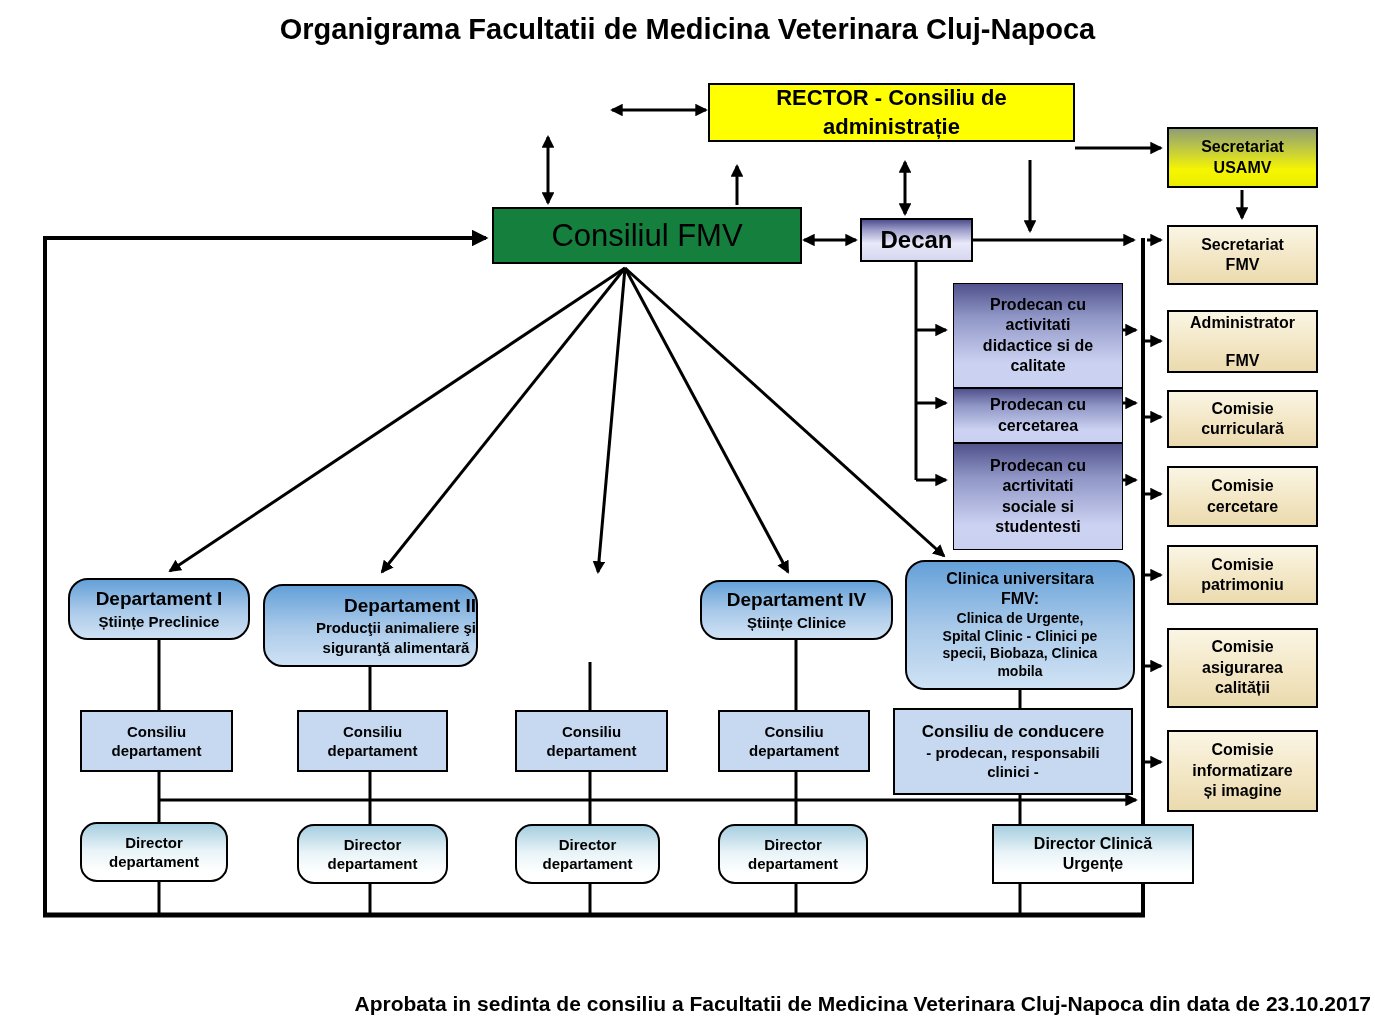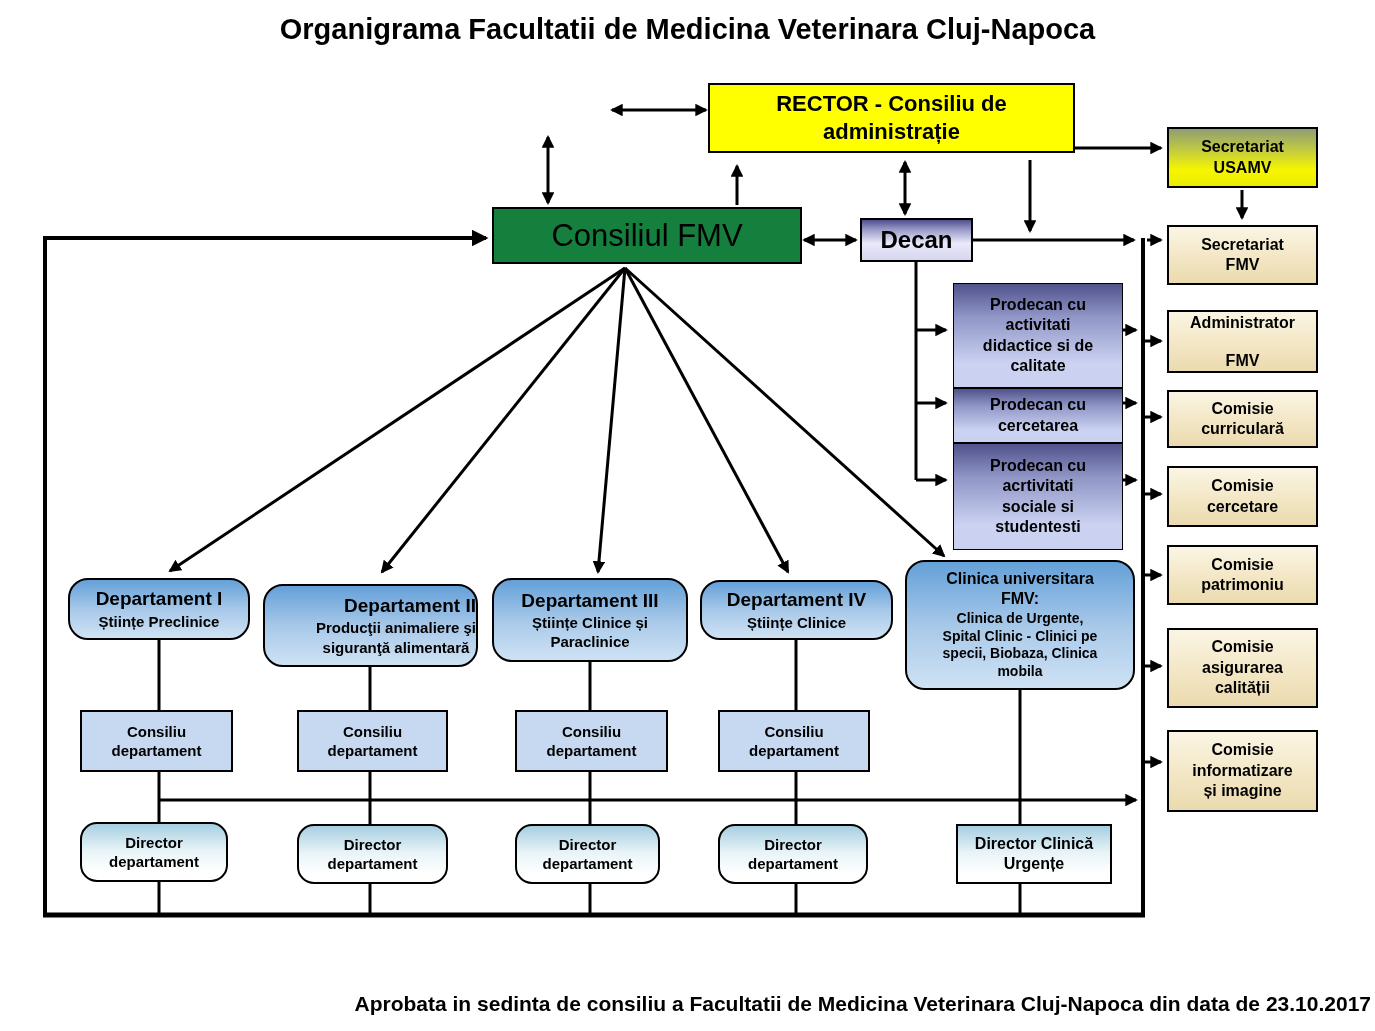--- a/index.html
+++ b/index.html
@@ -30,21 +30,21 @@
   .senatgrad{ background:linear-gradient(180deg,#8f9e74 0%,#c4cc3e 38%,#f6f600 72%,#ebeb00 100%); }
   .lav      { background:#15803d; }
   .decangrad{ background:linear-gradient(180deg,#4f4f8e 0%,#9a9ac8 24%,#e9e9f9 58%,#d6d6f0 100%); }
   .prodgrad { background:linear-gradient(180deg,#50528c 0%,#9096c6 32%,#ccd3f2 78%,#c9d0f0 100%); border-width:1.5px; }
   .beige    { background:linear-gradient(180deg,#faf5e4 0%,#f3e7c6 52%,#ebdaae 100%); }
   .bluegrad { background:linear-gradient(180deg,#64a0d8 0%,#a9c9e9 52%,#cfe2f4 100%);border-radius:20px; }
   .flatblue { background:#c6d9f0; }
   .dirgrad  { background:linear-gradient(180deg,#a6cee0 0%,#e9f4f8 48%,#ffffff 85%); }
 
   #senat    { left:345px; top:83px;  width:265px; height:52px; font-size:30px; font-weight:400; }
-  #rector   { left:708px; top:83px;  width:367px; height:70px; font-size:22px; }
+  #rector   { left:708px; top:83px;  width:367px; height:59px; font-size:22px; }
   #sec-usamv{ left:1167px;top:127px; width:151px; height:61px; font-size:16px; }
   #cons-fmv { left:492px; top:207px; width:310px; height:57px; font-size:31px; font-weight:400; }
   #decan    { left:860px; top:218px; width:113px; height:44px; font-size:24px; }
   #sec-fmv  { left:1167px;top:225px; width:151px; height:60px; font-size:16px; }
   #admin-fmv{ left:1167px;top:310px; width:151px; height:63px; font-size:16px; line-height:1.2; }
   #c-curric { left:1167px;top:390px; width:151px; height:58px; font-size:16px; }
   #c-cercet { left:1167px;top:466px; width:151px; height:61px; font-size:16px; }
   #c-patrim { left:1167px;top:545px; width:151px; height:60px; font-size:16px; }
   #c-asig   { left:1167px;top:628px; width:151px; height:80px; font-size:16px; }
   #c-inform { left:1167px;top:730px; width:151px; height:82px; font-size:16px; }
@@ -66,21 +66,21 @@
   #cd3 { left:515px; top:710px; width:153px; height:62px; }
   #cd4 { left:718px; top:710px; width:152px; height:62px; }
   #conducere { left:893px; top:708px; width:240px; height:87px; }
   #conducere .ttl { font-size:17px; }
   #conducere .sub { font-size:15px; }
   .dir { font-size:15px;border-radius:17px; }
   #dir1 { left:80px;  top:822px; width:148px; height:60px; }
   #dir2 { left:297px; top:824px; width:151px; height:60px; }
   #dir3 { left:515px; top:824px; width:145px; height:60px; }
   #dir4 { left:718px; top:824px; width:150px; height:60px; }
-  #dirclin { left:956px; top:824px; width:156px; height:60px; font-size:16px; }
+  #dirclin { left:992px; top:824px; width:202px; height:60px; font-size:16px; }
 </style>
 </head>
 <body>
 
 <div id="canvas">
 
   <div id="chart-title">Organigrama Facultatii de Medicina Veterinara Cluj-Napoca</div>
 
   <svg class="wires" width="1375" height="1031">
     <defs>
@@ -219,25 +219,20 @@
     <span class="txt ttl">Departament I</span>
     <span class="txt sub">Științe Preclinice</span>
   </div>
 
   <div class="box bluegrad dep" id="dep2">
     <span class="txt ttl">Departament II</span>
     <span class="txt sub">Producţii animaliere şi
 siguranţă alimentară</span>
   </div>
 
-  <div class="box bluegrad dep" id="dep3">
-    <span class="txt ttl">Departament III</span>
-    <span class="txt sub">Științe Clinice și
-Paraclinice</span>
-  </div>
 
   <div class="box bluegrad dep" id="dep4">
     <span class="txt ttl">Departament IV</span>
     <span class="txt sub">Științe Clinice</span>
   </div>
 
   <div class="box bluegrad" id="clinica">
     <span class="txt ttl">Clinica universitara
 FMV:</span>
     <span class="txt sub">Clinica de Urgente,
@@ -259,20 +254,25 @@
   <div class="box flatblue cd" id="cd3">
     <span class="txt">Consiliu
 departament</span>
   </div>
 
   <div class="box flatblue cd" id="cd4">
     <span class="txt">Consiliu
 departament</span>
   </div>
 
+  <div class="box flatblue" id="conducere">
+    <span class="txt ttl">Consiliu de conducere</span>
+    <span class="txt sub">- prodecan, responsabili
+clinici -</span>
+  </div>
 
   <div class="box dirgrad dir" id="dir1">
     <span class="txt">Director
 departament</span>
   </div>
 
   <div class="box dirgrad dir" id="dir2">
     <span class="txt">Director
 departament</span>
   </div>

